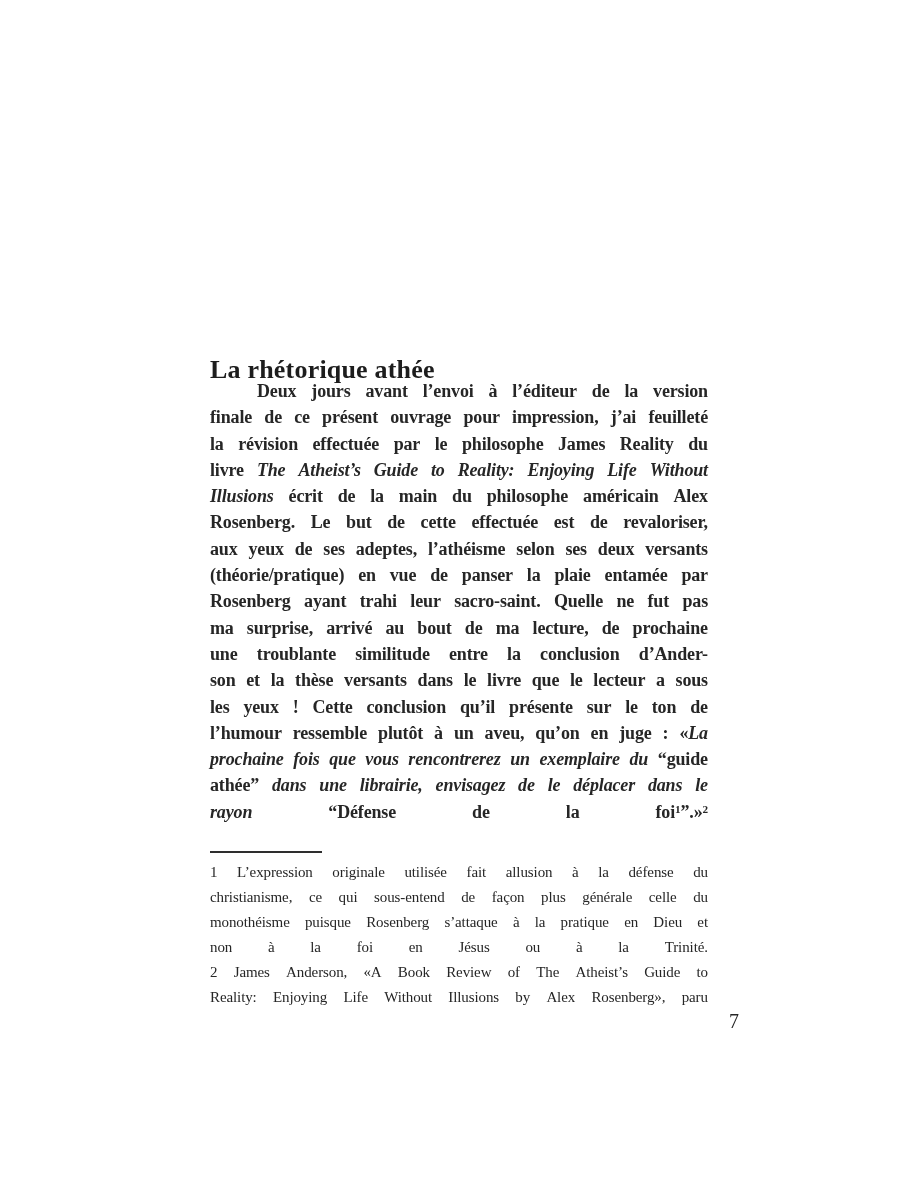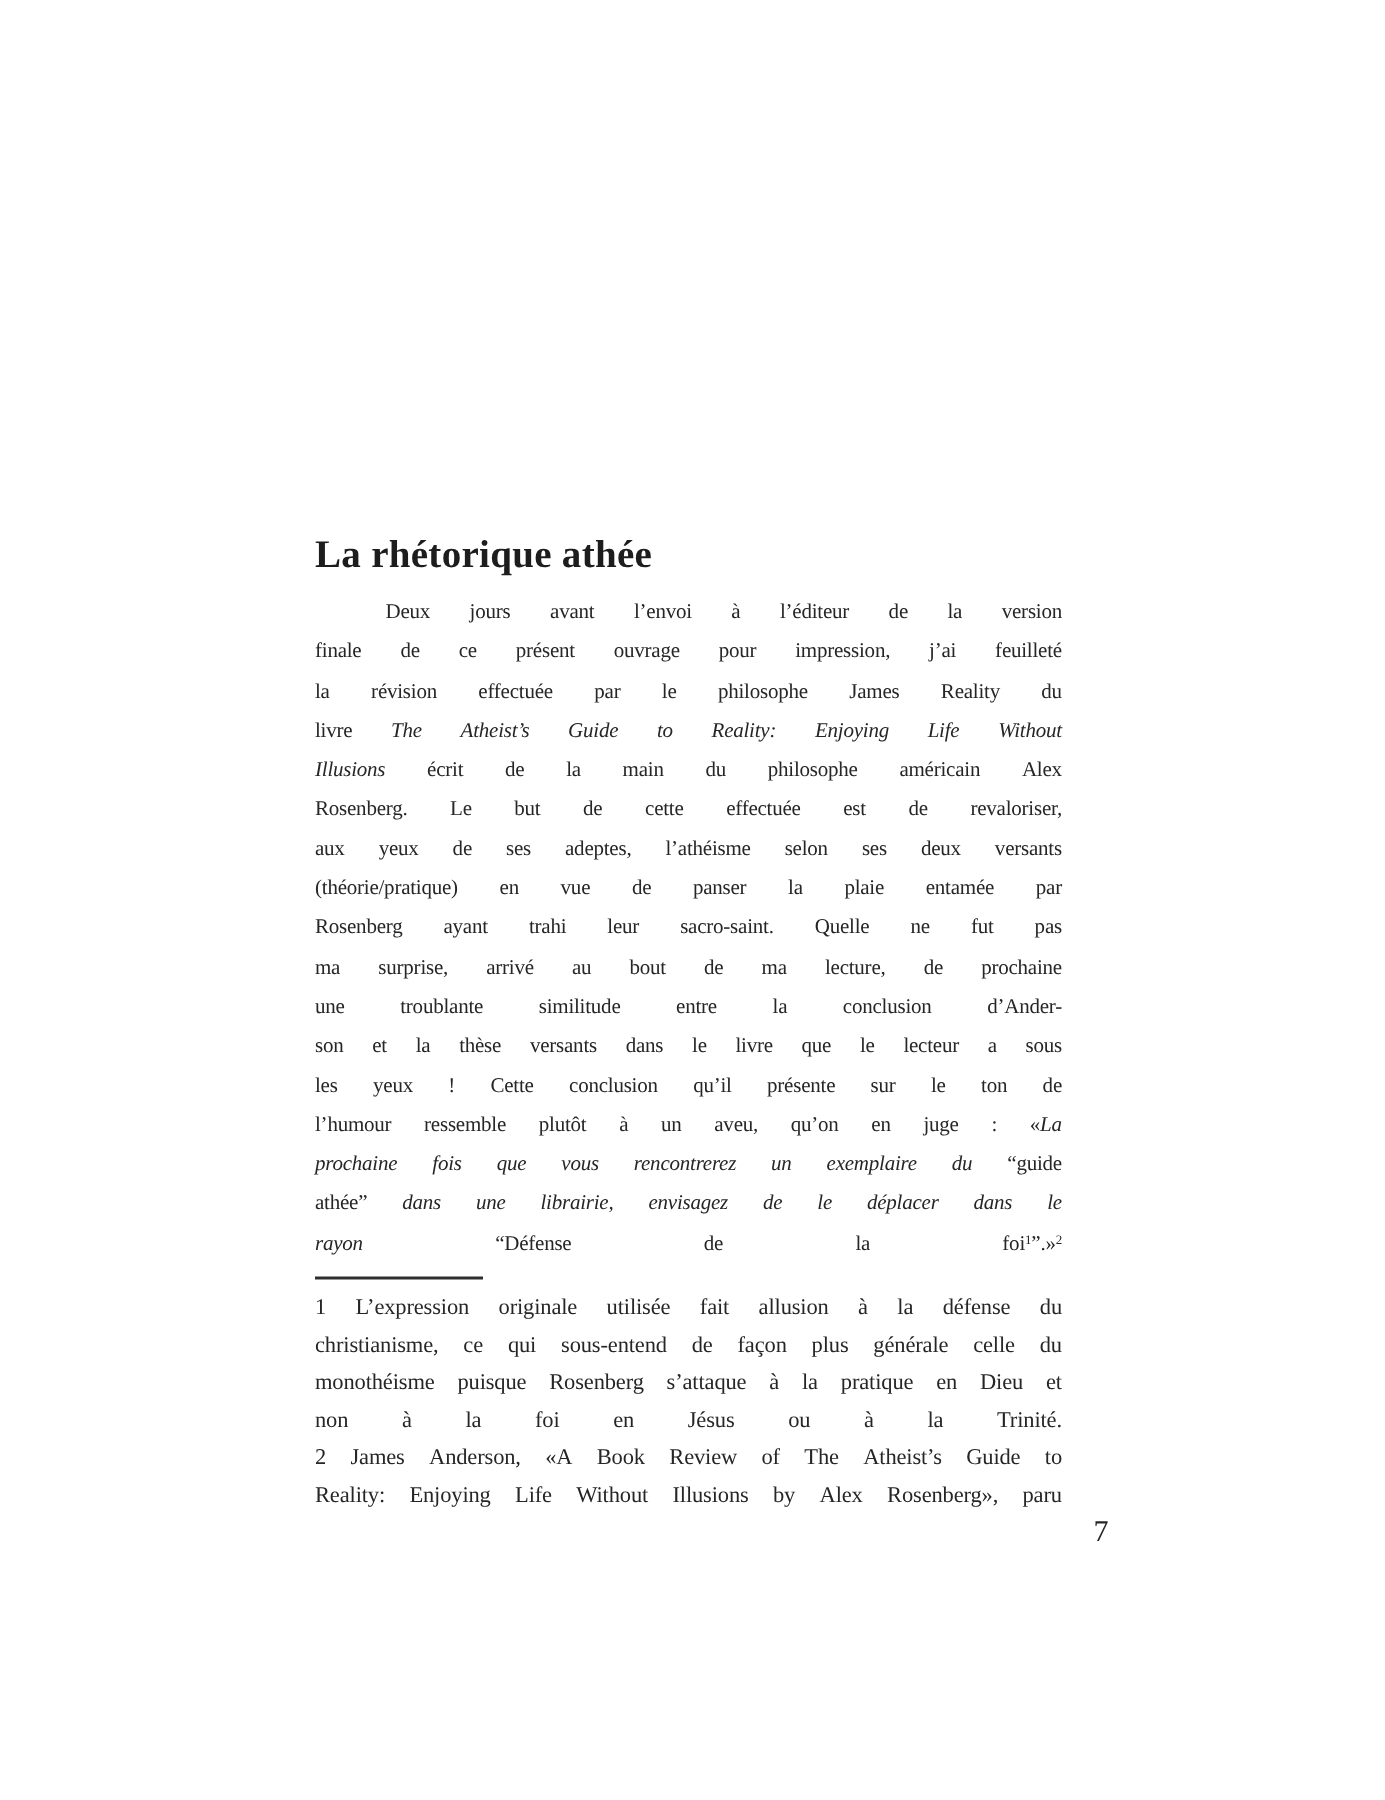--- a/index.html
+++ b/index.html
@@ -22,24 +22,25 @@
     top: 338px;
     font-size: 26px;
     font-weight: bold;
     letter-spacing: 0.2px;
     color: #1d1d1d;
     line-height: 30px;
   }
   .body-block {
     position: absolute;
     left: 210px;
-    top: 396px;
+    top: 378px;
     width: 498px;
-    font-size: 14px;
+    font-size: 18px;
     letter-spacing: -0.15px;
+    font-weight: bold;
   }
   .body-block .line { height: 26.3px; }
   .body-block .w { line-height: 26.3px; }
   .footnote-block {
     position: absolute;
     left: 210px;
     top: 860px;
     width: 498px;
     font-size: 15px;
     letter-spacing: -0.1px;

